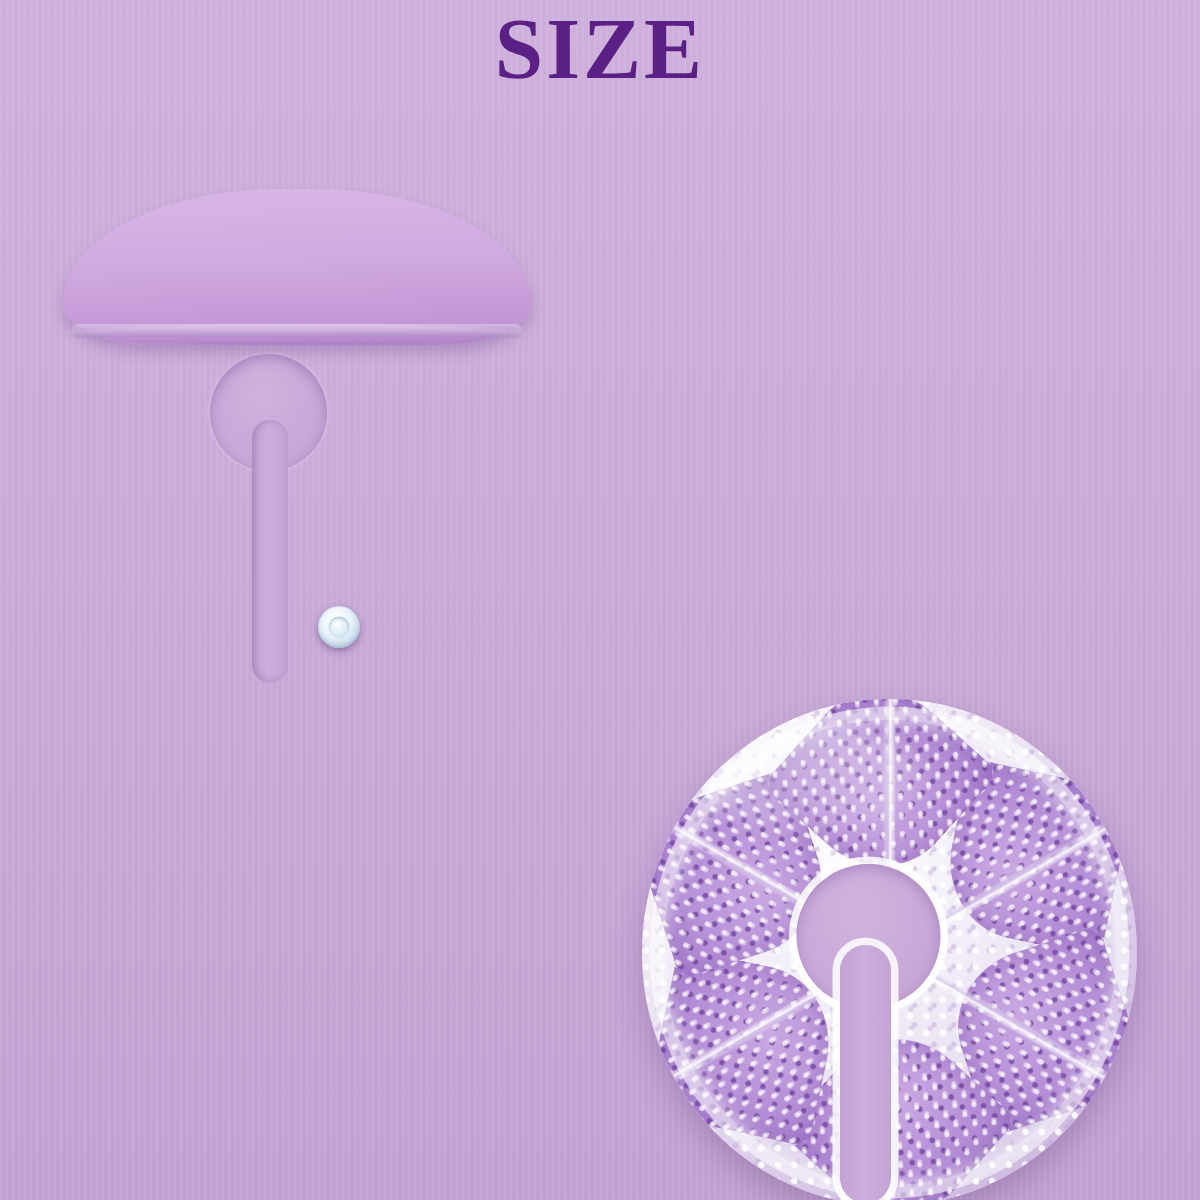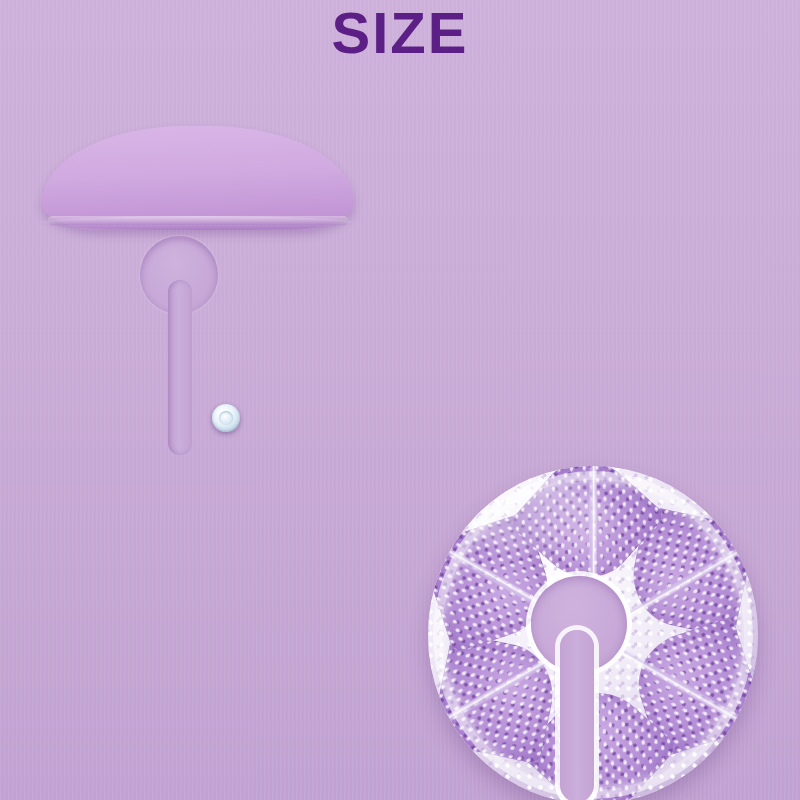--- a/index.html
+++ b/index.html
@@ -6,21 +6,21 @@
   html, body {
     margin: 0;
     padding: 0;
     background: #c9aad8;
   }
   #page {
     position: relative;
     width: 800px;
     height: 800px;
     overflow: hidden;
-    font-family: Liberation Sans, sans-serif;
+    font-family: Liberation Serif, serif;
     background:
       linear-gradient(180deg, #cfb2dd 0%, #cbaed9 38%, #c7a8d6 70%, #c3a3d3 100%);
   }
   
   #page::before {
     content: "";
     position: absolute;
     inset: 0;
     background-image: repeating-linear-gradient(
       90deg,

